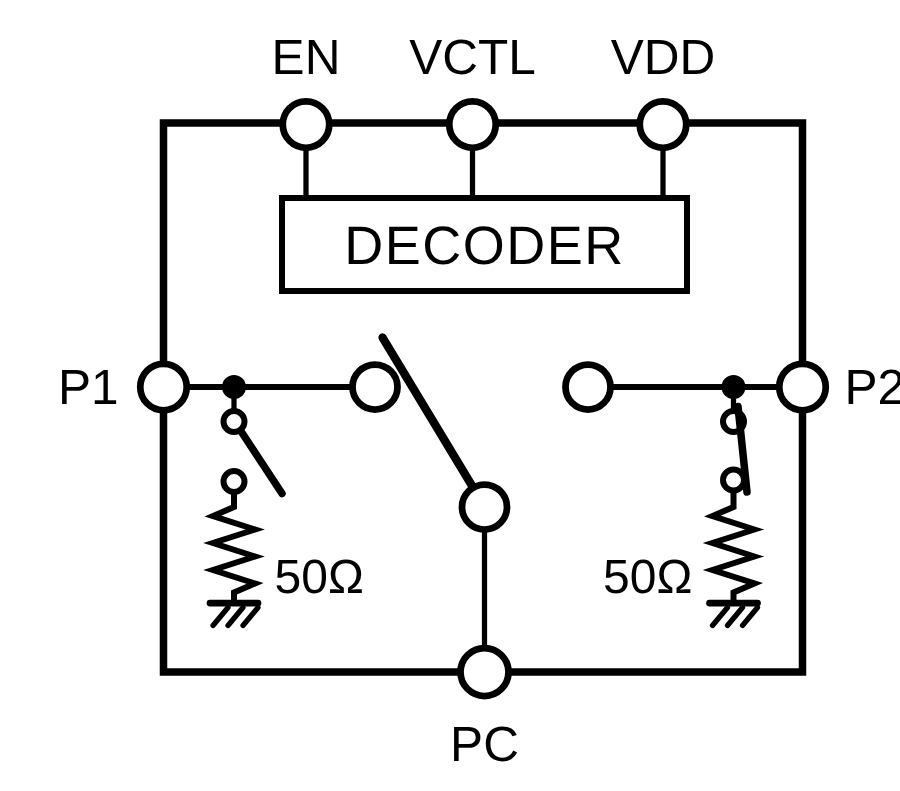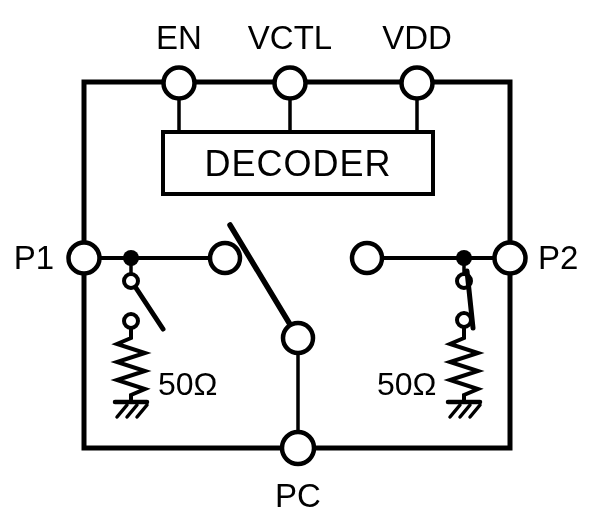--- a/index.html
+++ b/index.html
@@ -1,20 +1,21 @@
 <!DOCTYPE html>
 <html style="--ink: #000000; --bg: #ffffff;"><head>
 <meta charset="utf-8">
 <style>
   :root { --ink:#000000; --bg:#ffffff; }
   * { margin:0; padding:0; box-sizing:border-box; }
   html,body { width:600px; height:527px; background:var(--bg); overflow:hidden; }
   .canvas {
     position:relative; width:600px; height:527px; background:var(--bg);
     font-family:"Liberation Sans", sans-serif;
+    padding-left:25px;
   }
   svg { display:block; }
   text {
     font-family:"Liberation Sans", sans-serif;
     fill:var(--ink);
     stroke:none;
   }
   .pin-label   { font-size:33px; }
   .block-label { font-size:36px; letter-spacing:1px; }
   .res-label   { font-size:32px; }

